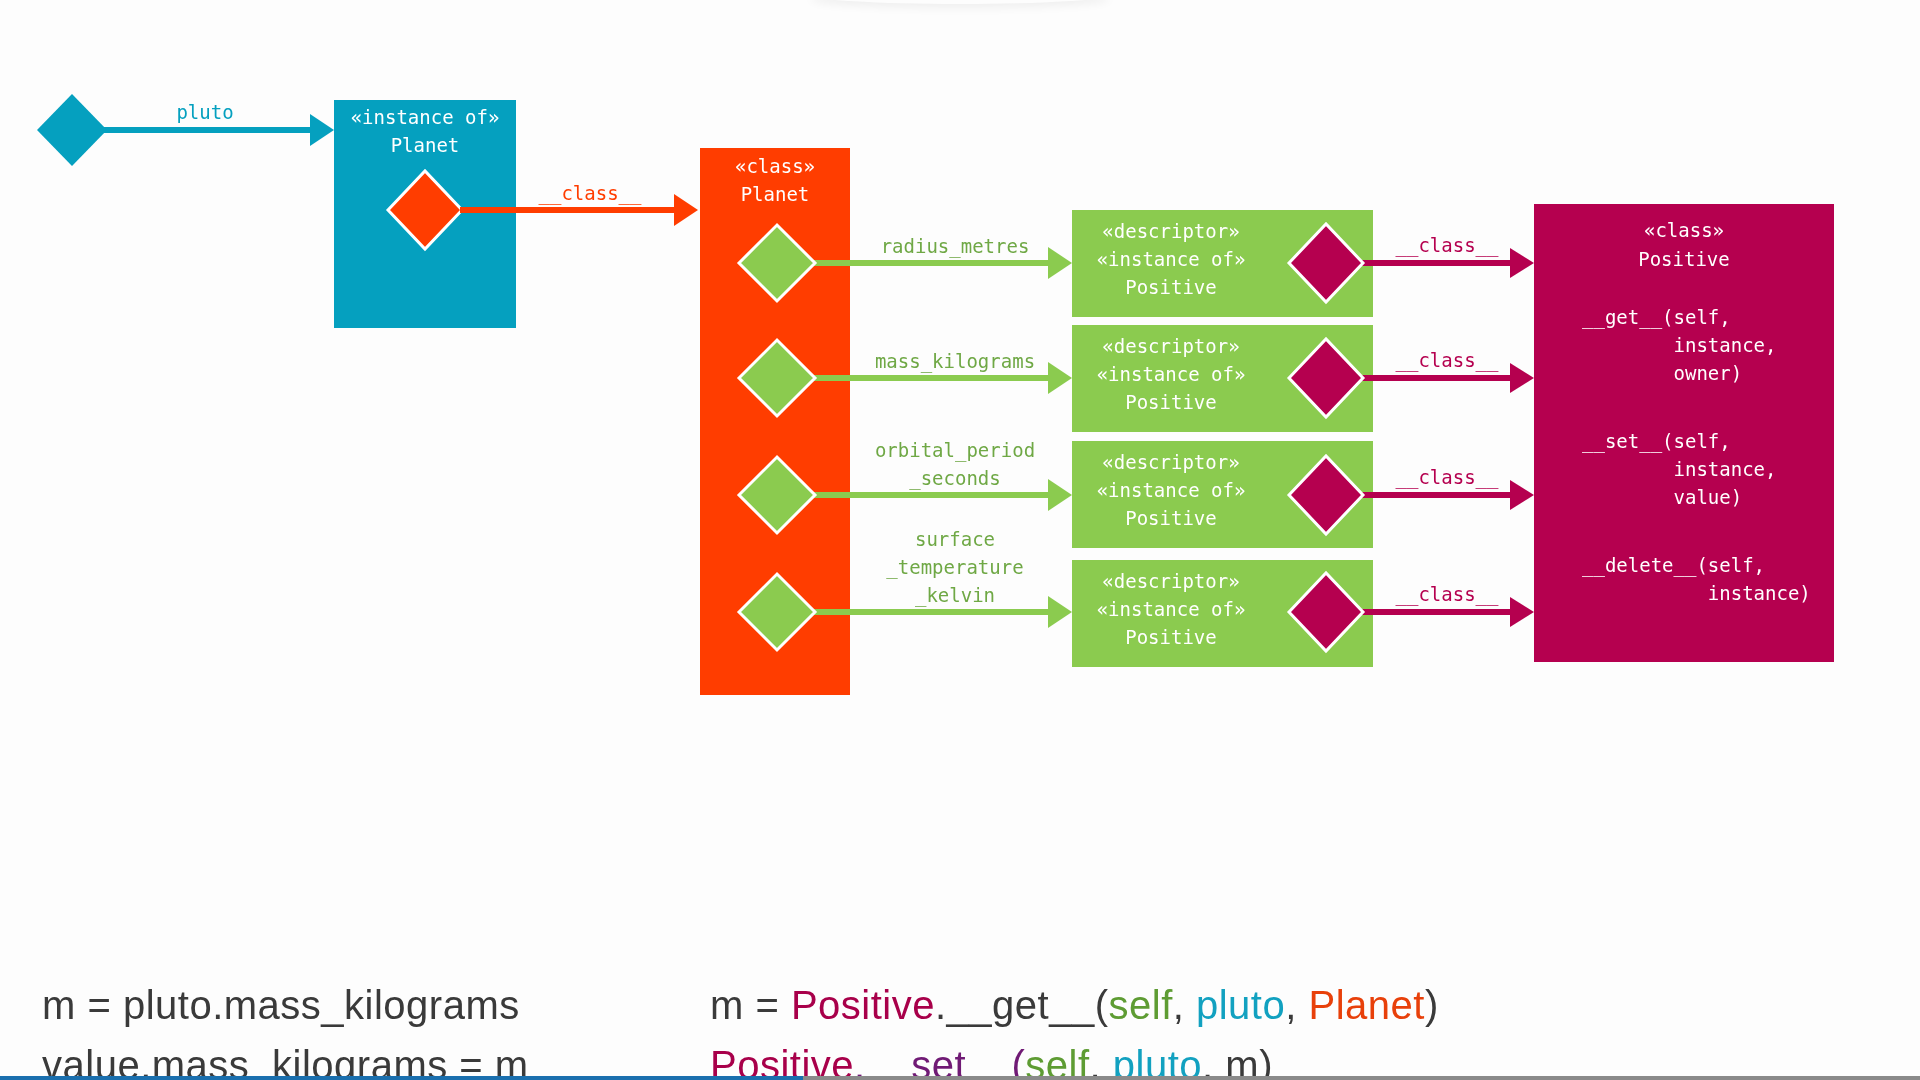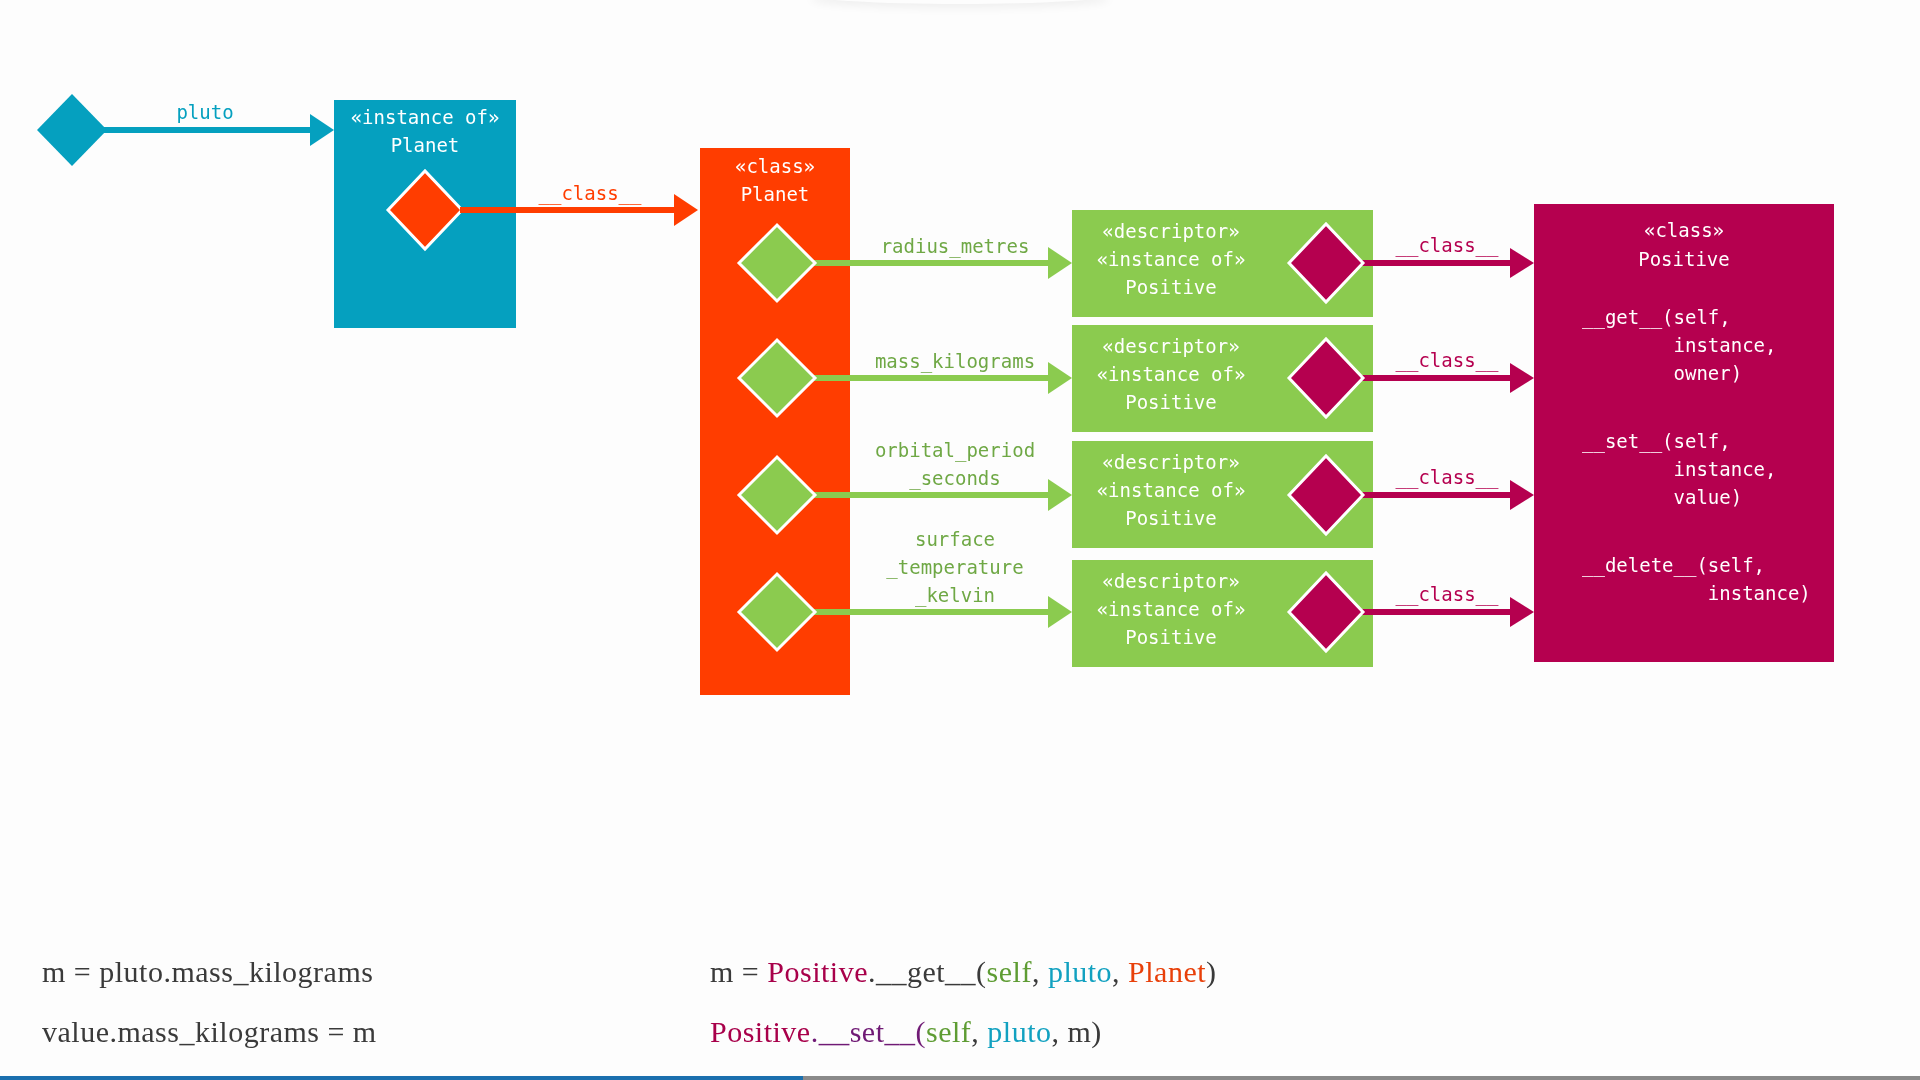--- a/index.html
+++ b/index.html
@@ -9,22 +9,22 @@
       font-family: "DejaVu Sans Mono", "Liberation Mono", monospace;
     }
     .top-shadow {
       position: absolute; left: 810px; top: -14px; width: 300px; height: 18px;
       border-radius: 50%; box-shadow: 0 4px 10px rgba(0,0,0,0.06); background: #fdfdfd;
     }
     svg#diagram { position: absolute; left: 0; top: 0; }
     .box-text { font-family: "DejaVu Sans Mono", "Liberation Mono", monospace; font-size: 19px; fill: #ffffff; }
     .edge-label { font-family: "DejaVu Sans Mono", "Liberation Mono", monospace; font-size: 19px; }
     .code {
-      position: absolute; font-family: Liberation Serif, serif;
-      font-size: 30px; color: #3a3a3a; white-space: pre; letter-spacing: 0.5px;
+      position: absolute; font-family: Liberation Sans, sans-serif;
+      font-size: 40px; color: #3a3a3a; white-space: pre; letter-spacing: 0.5px; margin-top: 28px;
     }
     .progress-track { position: absolute; left: 0; top: 1076px; width: 1920px; height: 4px; background: #8a8a8a; }
     .progress-fill { position: absolute; left: 0; top: 0; height: 4px; background: #1a6fae; }
   </style>
 </head>
 <body>
 
 <div class="top-shadow"></div>
 
 <svg id="diagram" width="1920" height="900">

